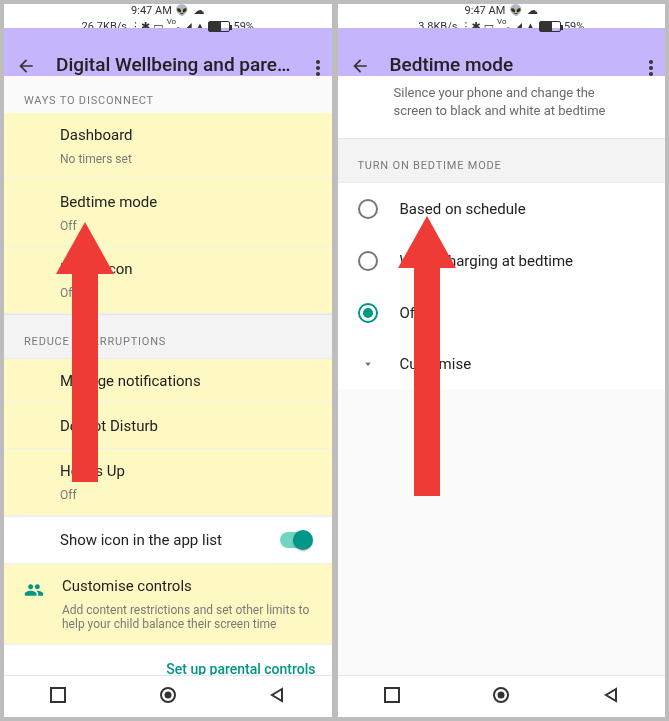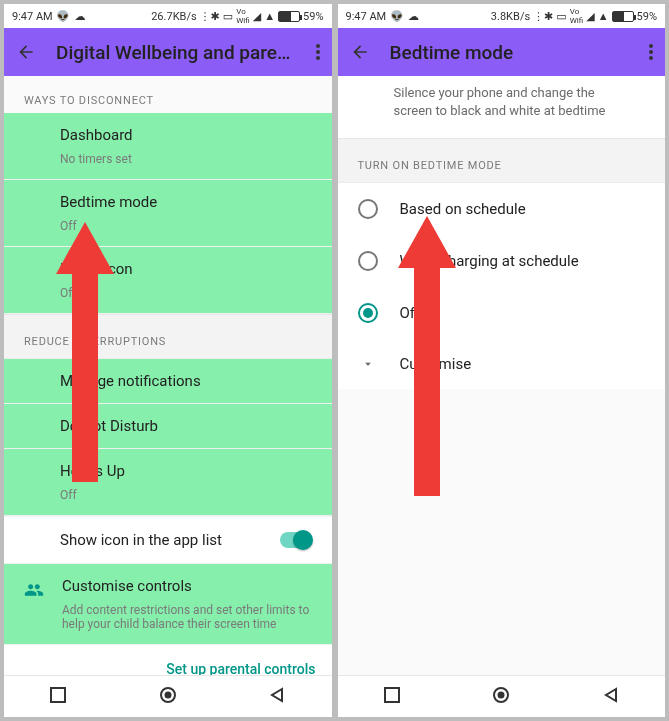--- a/index.html
+++ b/index.html
@@ -22,28 +22,29 @@
   }
   .statusbar {
     height: 24px;
     background: #fff;
     display: flex;
     align-items: center;
     justify-content: space-between;
     padding: 0 8px;
     font-size: 11px;
     color: #333;
+    flex-direction: column;
   }
   .sb-left { display: flex; align-items: center; gap: 4px; }
   .sb-right { display: flex; align-items: center; gap: 3px; }
   .appbar {
     height: 48px;
-    background: #8b5cf6;
+    background: #c4b5fd;
     display: flex;
-    align-items: center;
+    align-items: flex-end;
     padding: 0 12px;
     gap: 20px;
   }
   .appbar .title {
     flex: 1;
     font-size: 19px;
     font-weight: 500;
     color: #222;
     white-space: nowrap;
     overflow: hidden;
@@ -64,21 +65,21 @@
     letter-spacing: 0.8px;
     color: #7a7a7a;
     text-transform: uppercase;
     background:#f3f3f3;
     border-top:1px solid #e6e6e6;
     border-bottom:1px solid #ececec;
   }
   .section-header.light { background:#fafafa; border:none; padding: 18px 20px 6px; }
   .item {
     padding: 13px 16px 13px 56px;
-    background:#86efac;
+    background:#fef9c3;
     border-bottom: 1px solid #f0f0f0;
   }
   .item:last-child{border-bottom:none;}
   .item-title { font-size: 15px; color: #222; }
   .item-sub { font-size: 12px; color: #7a7a7a; margin-top: 8px; }
   .item.with-icon { display:flex; align-items:flex-start; gap: 18px; padding-left:20px; }
   .item.with-icon .icon-slot{ width:20px; display:flex; justify-content:center; padding-top:3px;}
   .item.with-icon .text-slot{ flex:1; }
   .toggle-row {
     display:flex; align-items:center; justify-content:space-between;
@@ -270,21 +271,21 @@
     <div class="subtitle">Silence your phone and change the screen to black and white at bedtime</div>
 
     <div class="section-header">TURN ON BEDTIME MODE</div>
 
     <div class="radio-row">
       <span class="radio"></span>
       <span class="radio-label">Based on schedule</span>
     </div>
     <div class="radio-row">
       <span class="radio"></span>
-      <span class="radio-label">While charging at schedule</span>
+      <span class="radio-label">While charging at bedtime</span>
     </div>
     <div class="radio-row">
       <span class="radio selected"></span>
       <span class="radio-label">Off</span>
     </div>
     <div class="expand-row">
       <span class="chev">
         <svg width="14" height="14" viewBox="0 0 24 24">
             <path d="M7 10l5 5 5-5z" fill="#666"></path>
           </svg>

